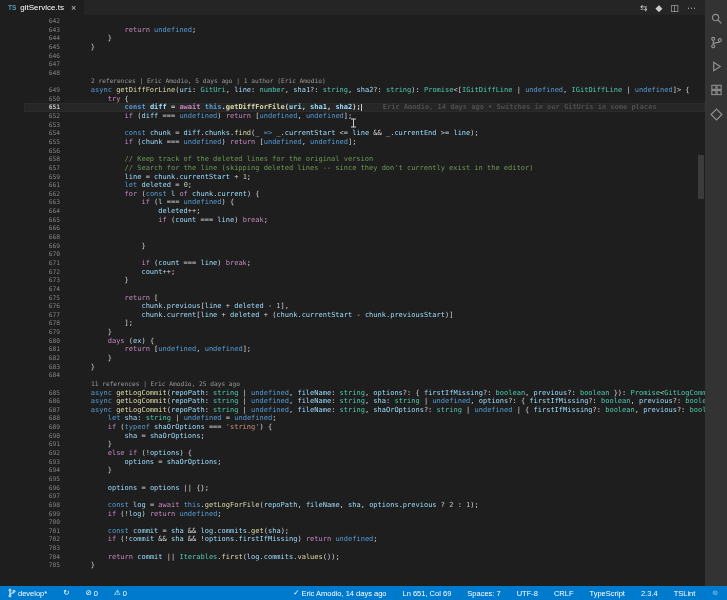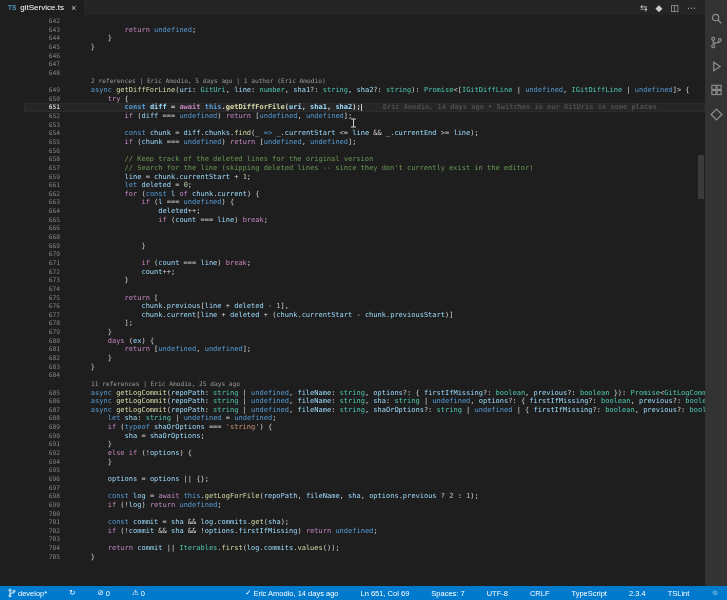--- a/index.html
+++ b/index.html
@@ -31,21 +31,21 @@
   .scroll-thumb{position:absolute;right:1px;top:140px;width:6px;height:44px;background:rgba(121,121,121,0.32);}
   .mouse-cursor{position:absolute;left:326px;top:98px;}
 
   
   .activity-bar{width:22px;background:#333333;display:flex;flex-direction:column;align-items:center;padding-top:12px;gap:11px;}
   .activity-bar span{cursor:pointer;line-height:0;}
 
   
   .status-bar{height:14px;background:#007acc;color:#ffffff;display:flex;align-items:center;
     justify-content:space-between;padding:0 8px;font-family:"Liberation Sans",sans-serif;font-size:7.5px;}
-  .sb-group{display:flex;gap:22px;align-items:center;}
+  .sb-group{display:flex;gap:16px;align-items:center;}
   .sb-item{display:flex;gap:2px;align-items:center;white-space:nowrap;cursor:pointer;}
   .sb-icon{display:inline-flex;align-items:center;line-height:0;font-size:7.5px;}
 </style>
 </head>
 <body>
 
 <div class="workbench">
   <div class="main">
     <div class="editor-area">
 
@@ -261,20 +261,24 @@
               <span class="num">690</span>
               <span class="code"><span class="tok-p">            </span><span class="tok-v">sha</span><span class="tok-p"> = </span><span class="tok-v">shaOrOptions</span><span class="tok-p">;</span></span>
             </div>
             <div class="row">
               <span class="num">691</span>
               <span class="code"><span class="tok-p">        }</span></span>
             </div>
             <div class="row">
               <span class="num">692</span>
               <span class="code"><span class="tok-p">        </span><span class="tok-c">else</span><span class="tok-p"> </span><span class="tok-c">if</span><span class="tok-p"> (!</span><span class="tok-v">options</span><span class="tok-p">) {</span></span>
+            </div>
+            <div class="row">
+              <span class="num">693</span>
+              <span class="code"><span class="tok-p">            </span><span class="tok-v">options</span><span class="tok-p"> = </span><span class="tok-v">shaOrOptions</span><span class="tok-p">;</span></span>
             </div>
             <div class="row">
               <span class="num">694</span>
               <span class="code"><span class="tok-p">        }</span></span>
             </div>
             <div class="row">
               <span class="num">695</span>
               <span class="code"></span>
             </div>
             <div class="row">

